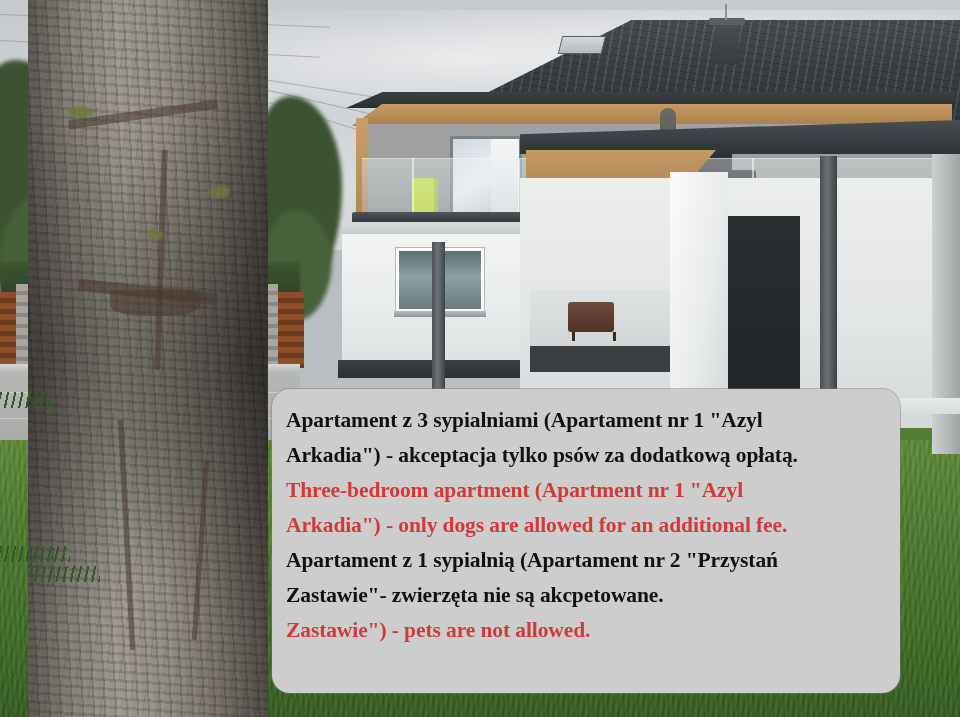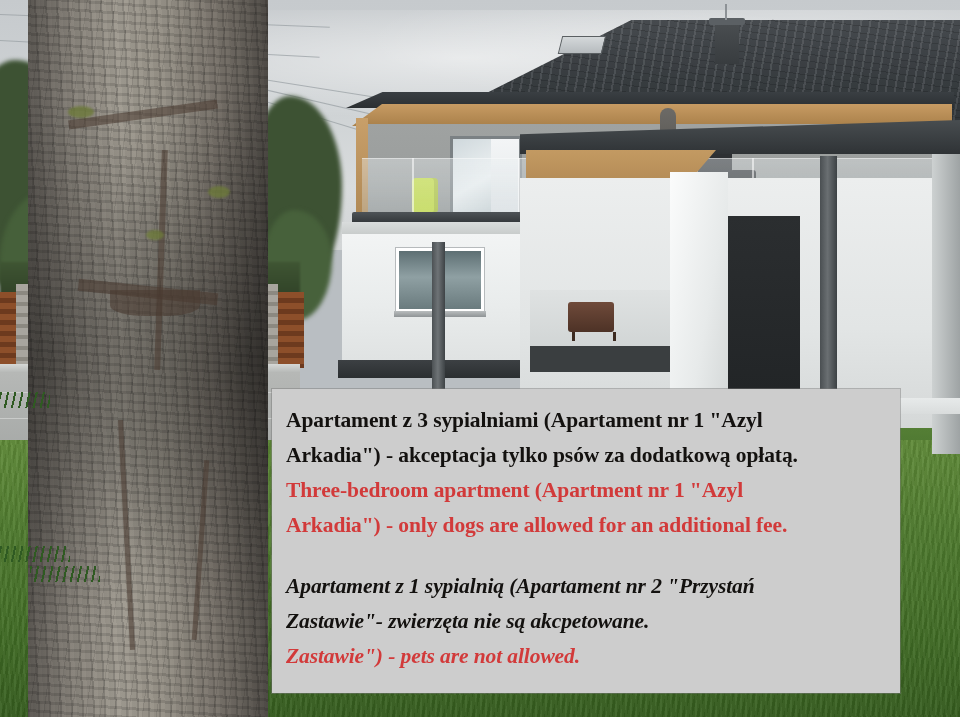--- a/index.html
+++ b/index.html
@@ -265,26 +265,27 @@
   }
   .moss{
     position:absolute;background:#6d7a3a;border-radius:50%;filter:blur(1px);opacity:.8;
   }
 
   
   .panel{
     position:absolute;left:272px;top:389px;width:628px;height:304px;
     background:#cdcdcd;
     box-shadow:0 0 0 1px rgba(120,120,120,.45);
+    border-radius:18px;
   }
   .panel-inner{
     padding:14px 16px 0 14px;
   }
   .para{margin:0 0 0 0;}
-  .para + .para{margin-top:26px;font-style:italic;}
+  .para + .para{}
   .tline{
     font-family:"Liberation Serif",serif;
     font-weight:bold;
     font-size:21.5px;
     line-height:35px;
     letter-spacing:-.1px;
     white-space:nowrap;
   }
   .pl{color:#13110f;}
   .en{color:#d23a3a;}

